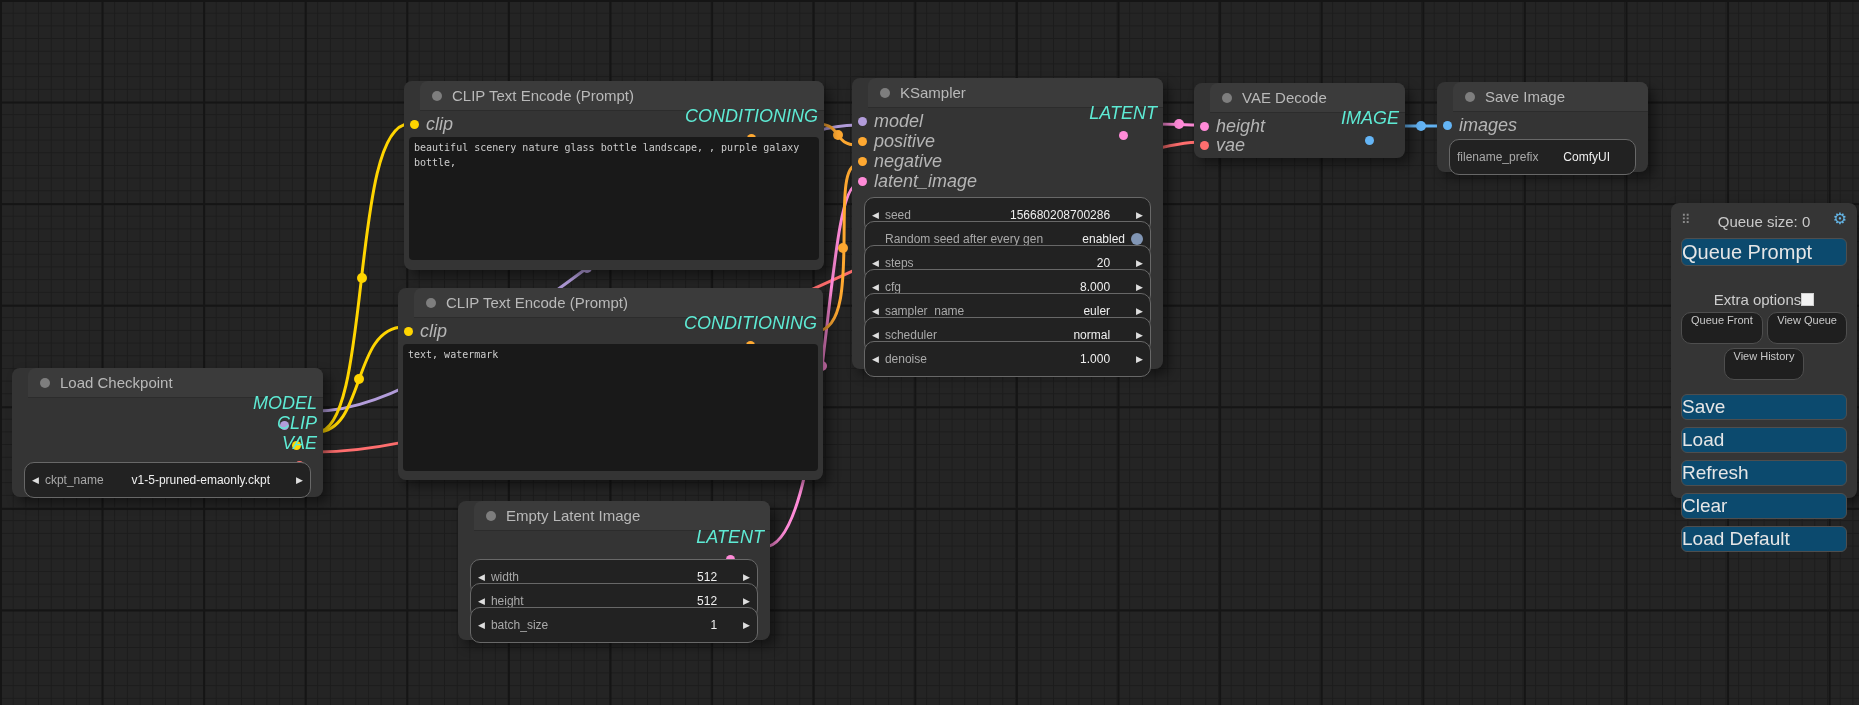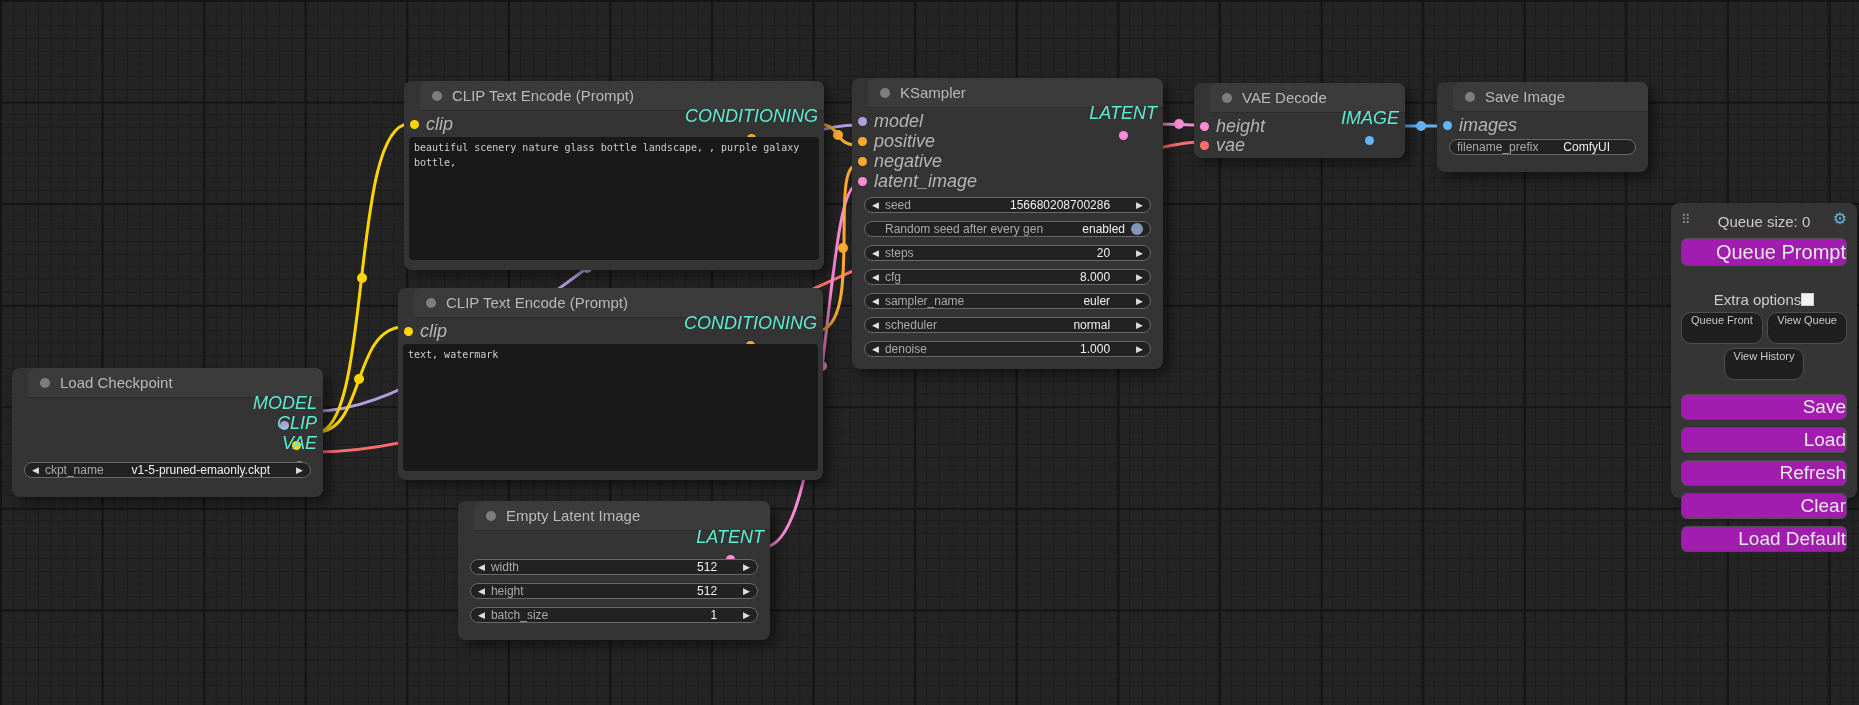--- a/index.html
+++ b/index.html
@@ -26,40 +26,40 @@
   .node{position:absolute;z-index:2;background:#343434;border-radius:8px;
         box-shadow:6px 6px 12px rgba(0,0,0,.45);color:#b5b5b5;}
   .node-title{height:30px;background:#3b3b3b;border-radius:8px 8px 0 0;
         border-bottom:1px solid #2c2c2c;display:flex;align-items:center;gap:10px;
         padding:0 12px;color:#b9b9b9;font-size:15px;box-sizing:border-box;margin-left:16px;}
   .title-dot{width:10px;height:10px;border-radius:50%;background:var(--c-title_dot);flex:none;}
   .prow{display:flex;align-items:center;height:20px;padding:0 6px;font-size:18px;font-style:italic;}
   .prow .in{display:flex;align-items:center;gap:7px;color:#b5b5b5;}
   .prow .out{display:flex;align-items:center;gap:7px;color:#5eead4;margin-left:auto;flex-direction:column;}
   .pdot{width:9px;height:9px;border-radius:50%;flex:none;}
-  .pill{position:absolute;left:12px;right:12px;height:16px;background:#222222;
+  .pill{position:absolute;left:12px;right:12px;height:36px;background:#222222;
         border:1px solid #686868;border-radius:10px;display:flex;align-items:center;
         padding:0 7px;font-size:12px;color:#a9a9a9;box-sizing:border-box;gap:6px;}
   .pill .arrow{color:#dedede;font-size:9px;line-height:1;}
   .pill .wval{margin-left:auto;color:#efefef;}
   .pill .gap{width:14px;flex:none;}
   .knob{width:12px;height:12px;border-radius:50%;background:var(--c-toggle_knob);flex:none;}
   .prompt-box{position:absolute;left:5px;right:5px;background:#191919;border-radius:4px;
         color:#cdcdcd;font-family:"DejaVu Sans Mono",monospace;font-size:10px;
         line-height:1.45;padding:4px 5px;white-space:pre-wrap;word-break:break-word;box-sizing:border-box;}
 
   .queue-panel{position:absolute;left:1671px;top:203px;width:186px;height:295px;z-index:3;
         background:#353535;border-radius:8px;box-shadow:5px 5px 12px rgba(0,0,0,.5);
         box-sizing:border-box;padding:7px 10px;}
   .qp-header{position:relative;height:22px;display:flex;align-items:center;justify-content:center;
         color:#c9c9c9;font-size:15px;}
   .qp-handle{position:absolute;left:0px;top:2px;color:#8b8b8b;font-size:13px;cursor:grab;}
   .qp-gear{position:absolute;right:0px;top:1px;color:var(--c-gear);font-size:16px;line-height:1;}
-  .btn-big{background:#a21caf;border:1px solid #4e4e4e;border-radius:6px;color:#e6e6e6;
-        text-align:right;font-size:19px;line-height:24px;height:26px;box-sizing:border-box;}
+  .btn-big{background:#0c4a6e;border:1px solid #4e4e4e;border-radius:6px;color:#e6e6e6;
+        text-align:left;font-size:19px;line-height:24px;height:26px;box-sizing:border-box;}
   .btn-queue{margin-top:6px;font-size:20px;height:28px;line-height:26px;}
   .qp-extra{display:flex;align-items:center;justify-content:center;gap:0;margin-top:25px;
         color:#cdcdcd;font-size:15px;height:16px;}
   .qp-checkbox{width:13px;height:13px;background:#f2f2f2;border:1px solid #d0d0d0;box-sizing:border-box;}
   .btn-small{background:#1f1f1f;border:1px solid #4e4e4e;border-radius:10px;color:#c9c9c9;
         font-size:11px;line-height:14px;padding:0 9px;height:32px;box-sizing:border-box;text-align:center;}
   .qp-smallrow{display:flex;justify-content:space-between;margin-top:5px;}
   .qp-histrow{display:flex;justify-content:center;margin-top:4px;}
   .qp-stack{margin-top:14px;display:flex;flex-direction:column;gap:7px;}
 </style>

